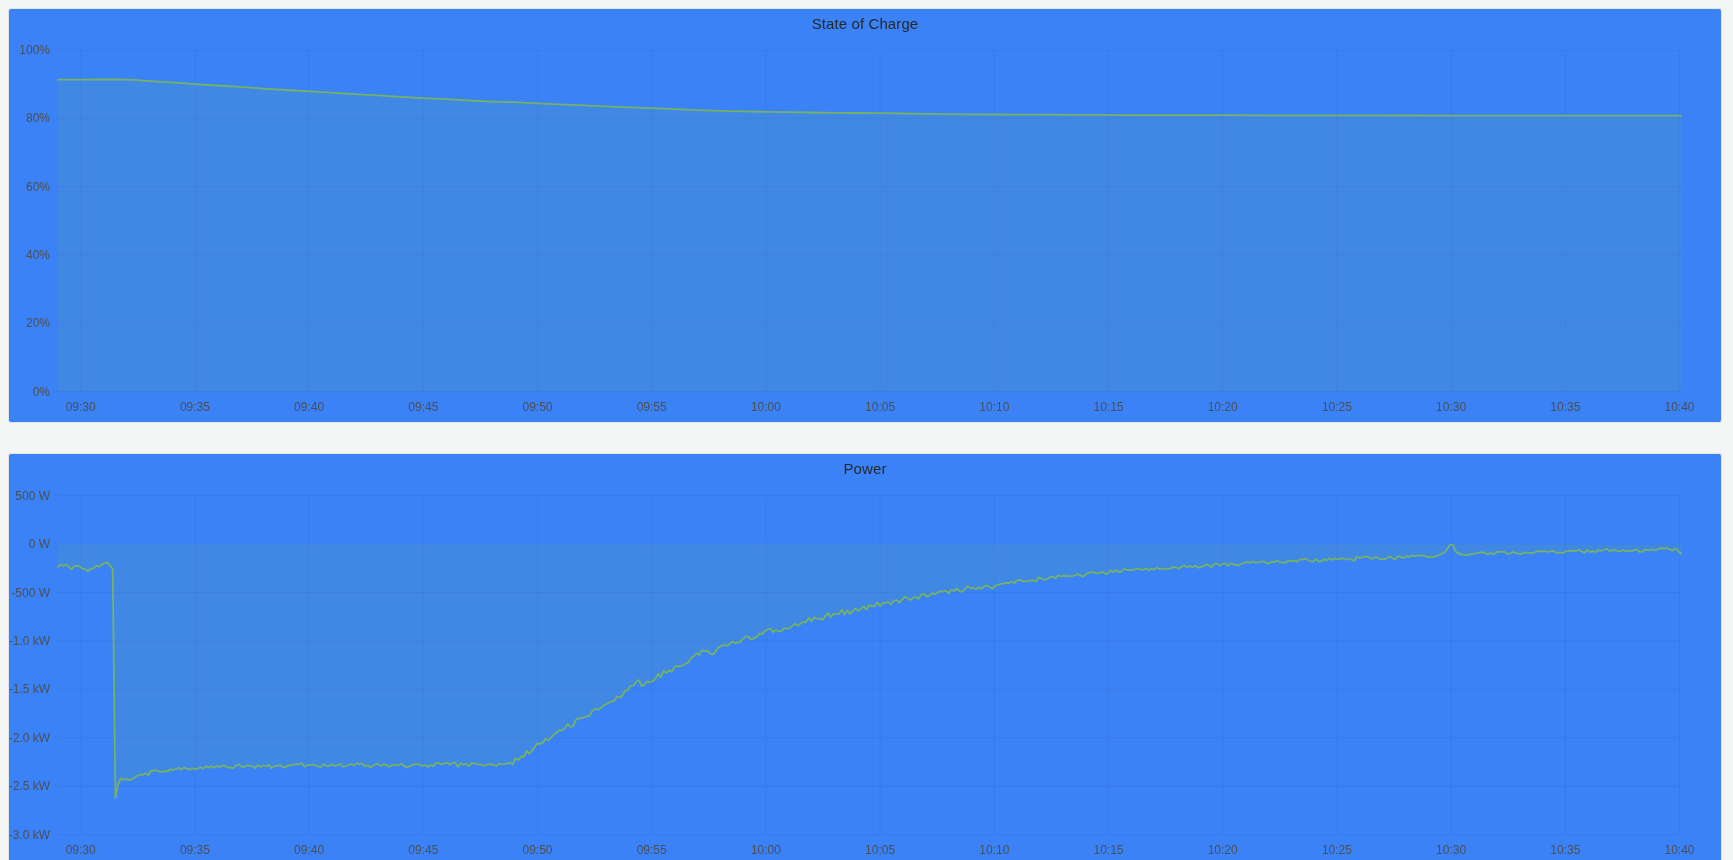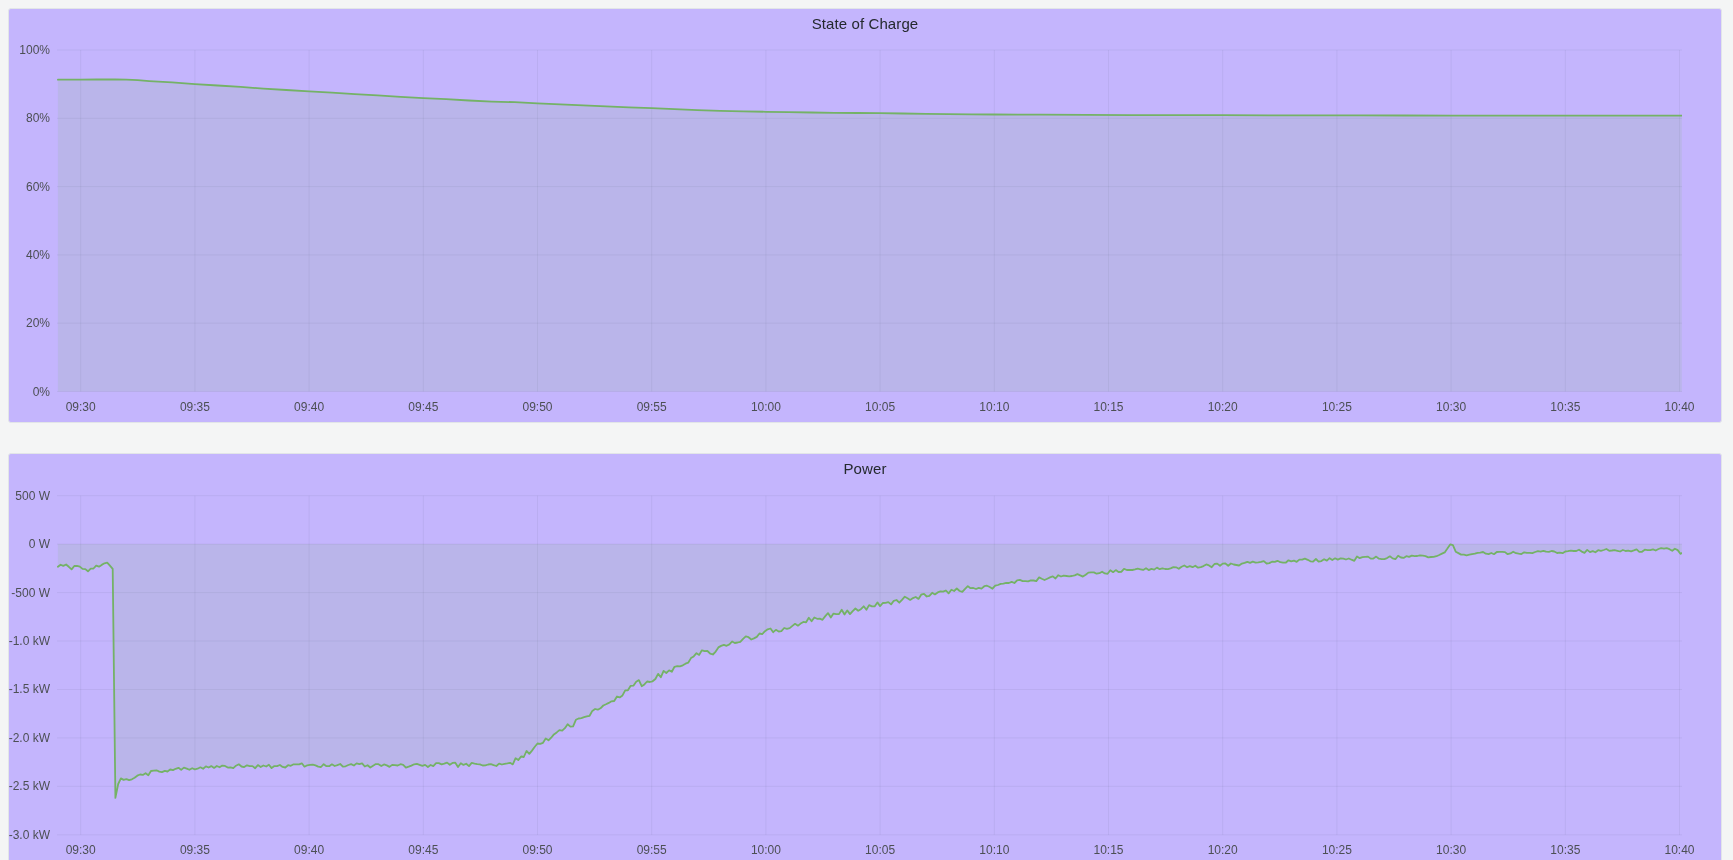--- a/index.html
+++ b/index.html
@@ -4,21 +4,21 @@
 <style>
   html,body{margin:0;padding:0;}
   body{
     width:1733px;height:860px;overflow:hidden;
     background:#f4f5f5;
     font-family:"Liberation Sans", sans-serif;
     position:relative;
   }
   .panel{
     position:absolute;left:8px;width:1714px;
-    background:#c4b5fd;
+    background:#3b82f6;
     border:1px solid #e2e5e8;
     border-radius:3px;
     box-sizing:border-box;
   }
   #panel-0{top:8px;height:415px;}
   #panel-1{top:453px;height:484px;}
   .panel-title{
     position:absolute;top:6px;left:0;width:100%;
     text-align:center;
     font-size:15px;font-weight:500;

